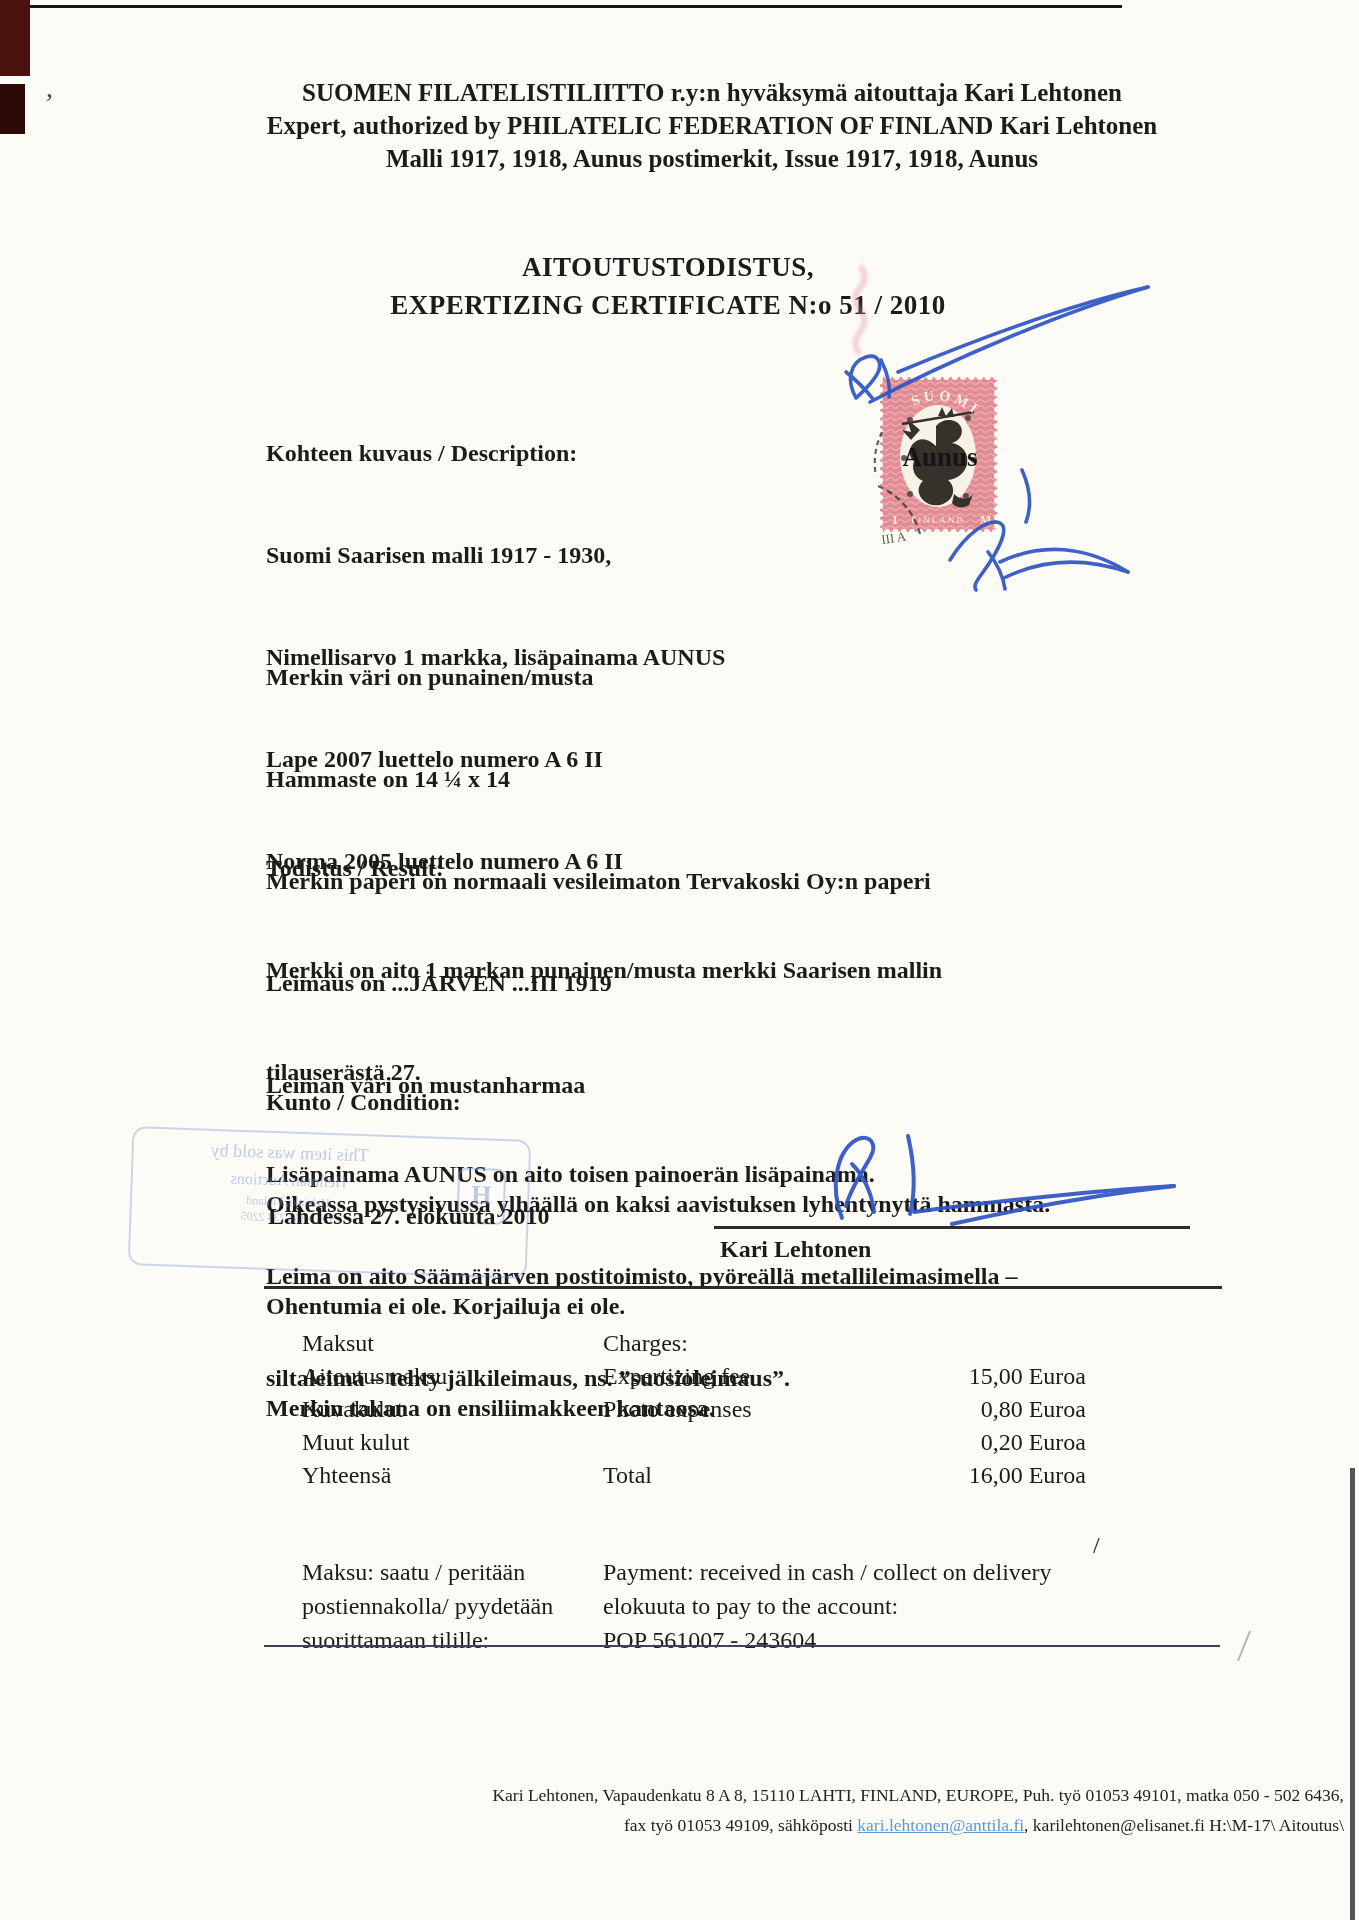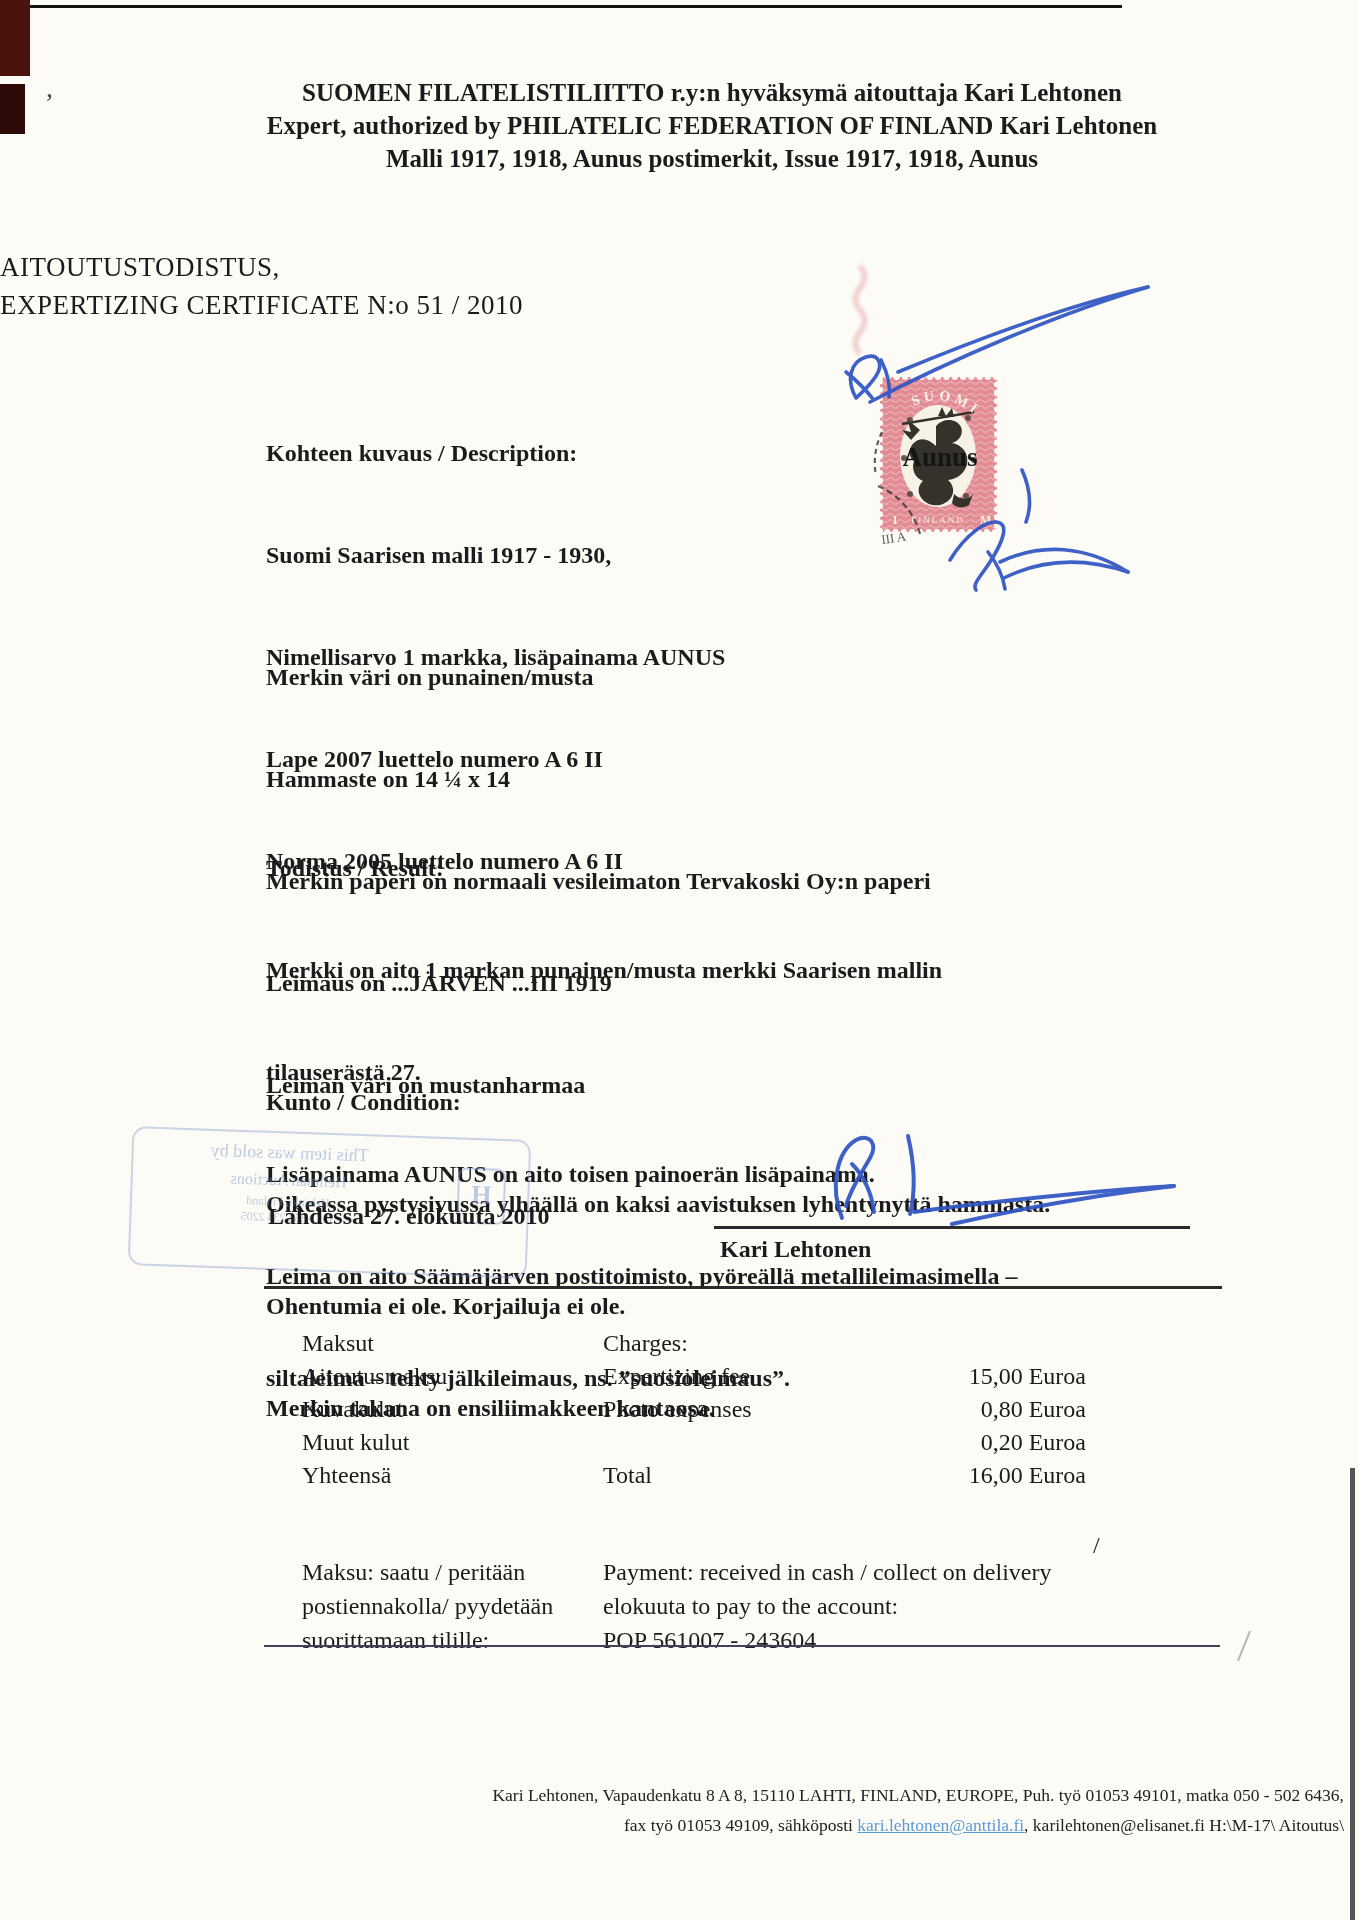--- a/index.html
+++ b/index.html
@@ -3,21 +3,21 @@
 <meta charset="utf-8">
 <style>
   html,body{margin:0;padding:0;background:#e8e8e8;}
   .page{position:relative;width:1359px;height:1920px;margin:0 auto;background:#fcfbf6;
         font-family:"Liberation Serif","DejaVu Serif",serif;color:#1b1b1b;overflow:hidden;}
   .abs{position:absolute;}
   .b{font-weight:bold;}
   
   .blk{position:absolute;left:266px;font-size:24px;line-height:34px;font-weight:bold;white-space:pre;}
   .hdr{position:absolute;left:0;width:1336px;text-align:center;font-weight:bold;font-size:25px;line-height:33px;}
-  .ttl{position:absolute;left:0;width:1336px;font-weight:normal;font-size:27px;line-height:38px;letter-spacing:.5px;}
+  .ttl{position:absolute;left:0;width:1336px;text-align:center;font-weight:bold;font-size:27px;line-height:38px;letter-spacing:.5px;}
   
   .crow{height:33px;font-size:24px;white-space:pre;}
   .c1{display:inline-block;width:301px;}
   .c2{display:inline-block;width:290px;}
   .c3{display:inline-block;width:193px;text-align:right;}
   .prow{height:34px;font-size:24px;white-space:pre;}
   .p1{display:inline-block;width:301px;}
   .rule{position:absolute;background:#2b2b2b;}
   
   .foot{position:absolute;left:0;width:1344px;text-align:right;font-size:17.5px;line-height:30px;color:#222;}

